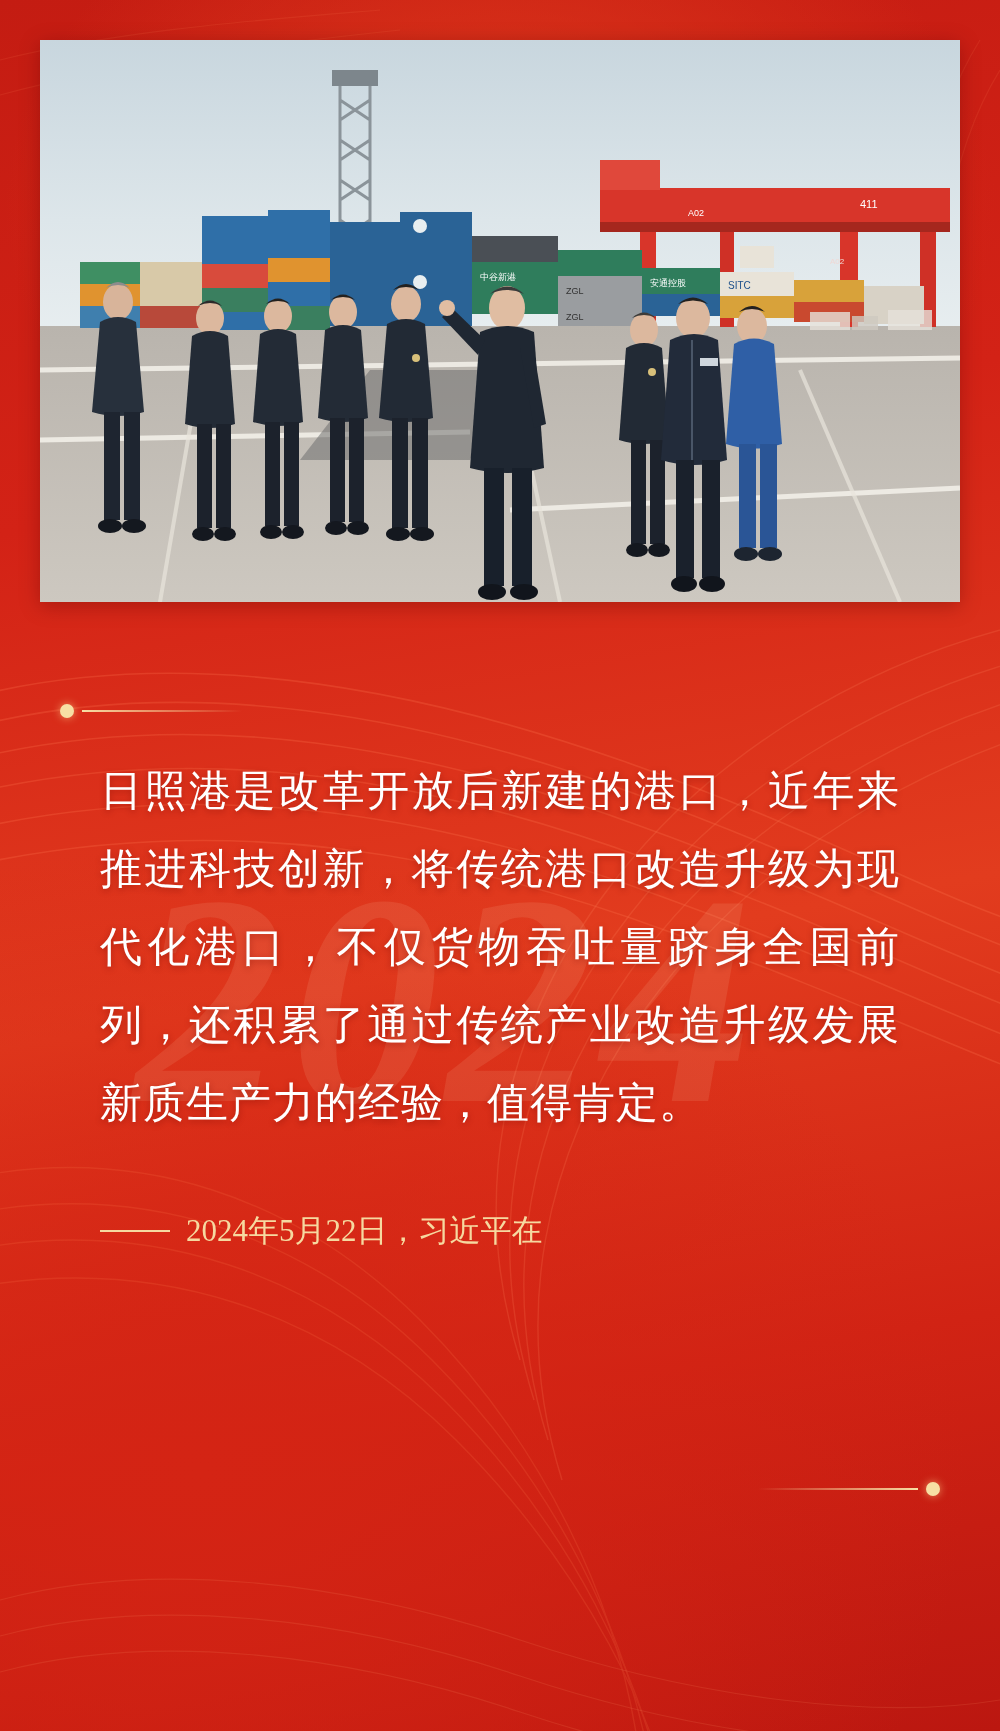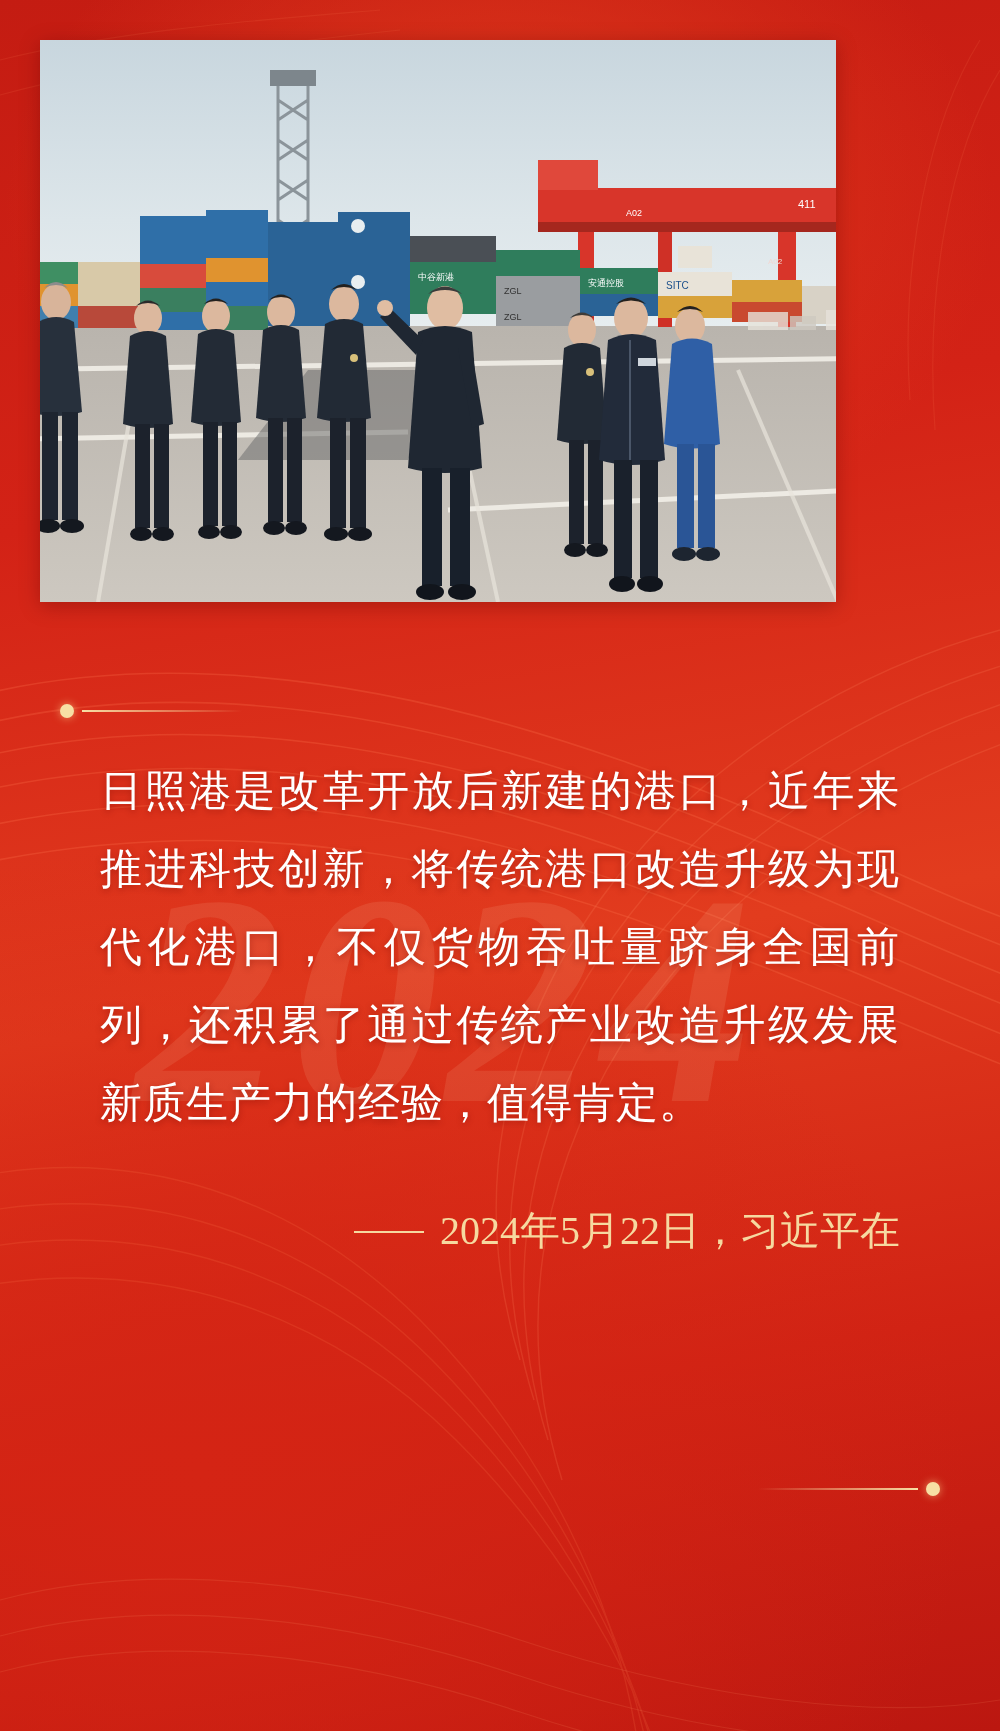--- a/index.html
+++ b/index.html
@@ -50,21 +50,21 @@
     letter-spacing: 6px;
     pointer-events: none;
     user-select: none;
   }
 
   
   .photo-frame {
     position: absolute;
     left: 40px;
     top: 40px;
-    width: 796px;
+    width: 920px;
     height: 562px;
     background: #9fb4c2;
     overflow: hidden;
     box-shadow: 0 4px 18px rgba(90, 6, 0, 0.35);
   }
 
   .photo {
     position: absolute;
     inset: 0;
   }
@@ -120,23 +120,23 @@
     text-align: justify;
     text-shadow: 0 2px 6px rgba(120, 10, 0, 0.45);
   }
 
   .attribution {
     position: absolute;
     left: 100px;
     top: 1200px;
     width: 800px;
     color: #f6d9a0;
-    font-size: 40px;
+    font-size: 31px;
     line-height: 62px;
-    text-align: right;
+    text-align: left;
   }
   .attrib-line-1 {
     display: block;
     white-space: nowrap;
   }
   .attrib-dash {
     display: inline-block;
     width: 70px;
     height: 2px;
     background: #f6d9a0;

